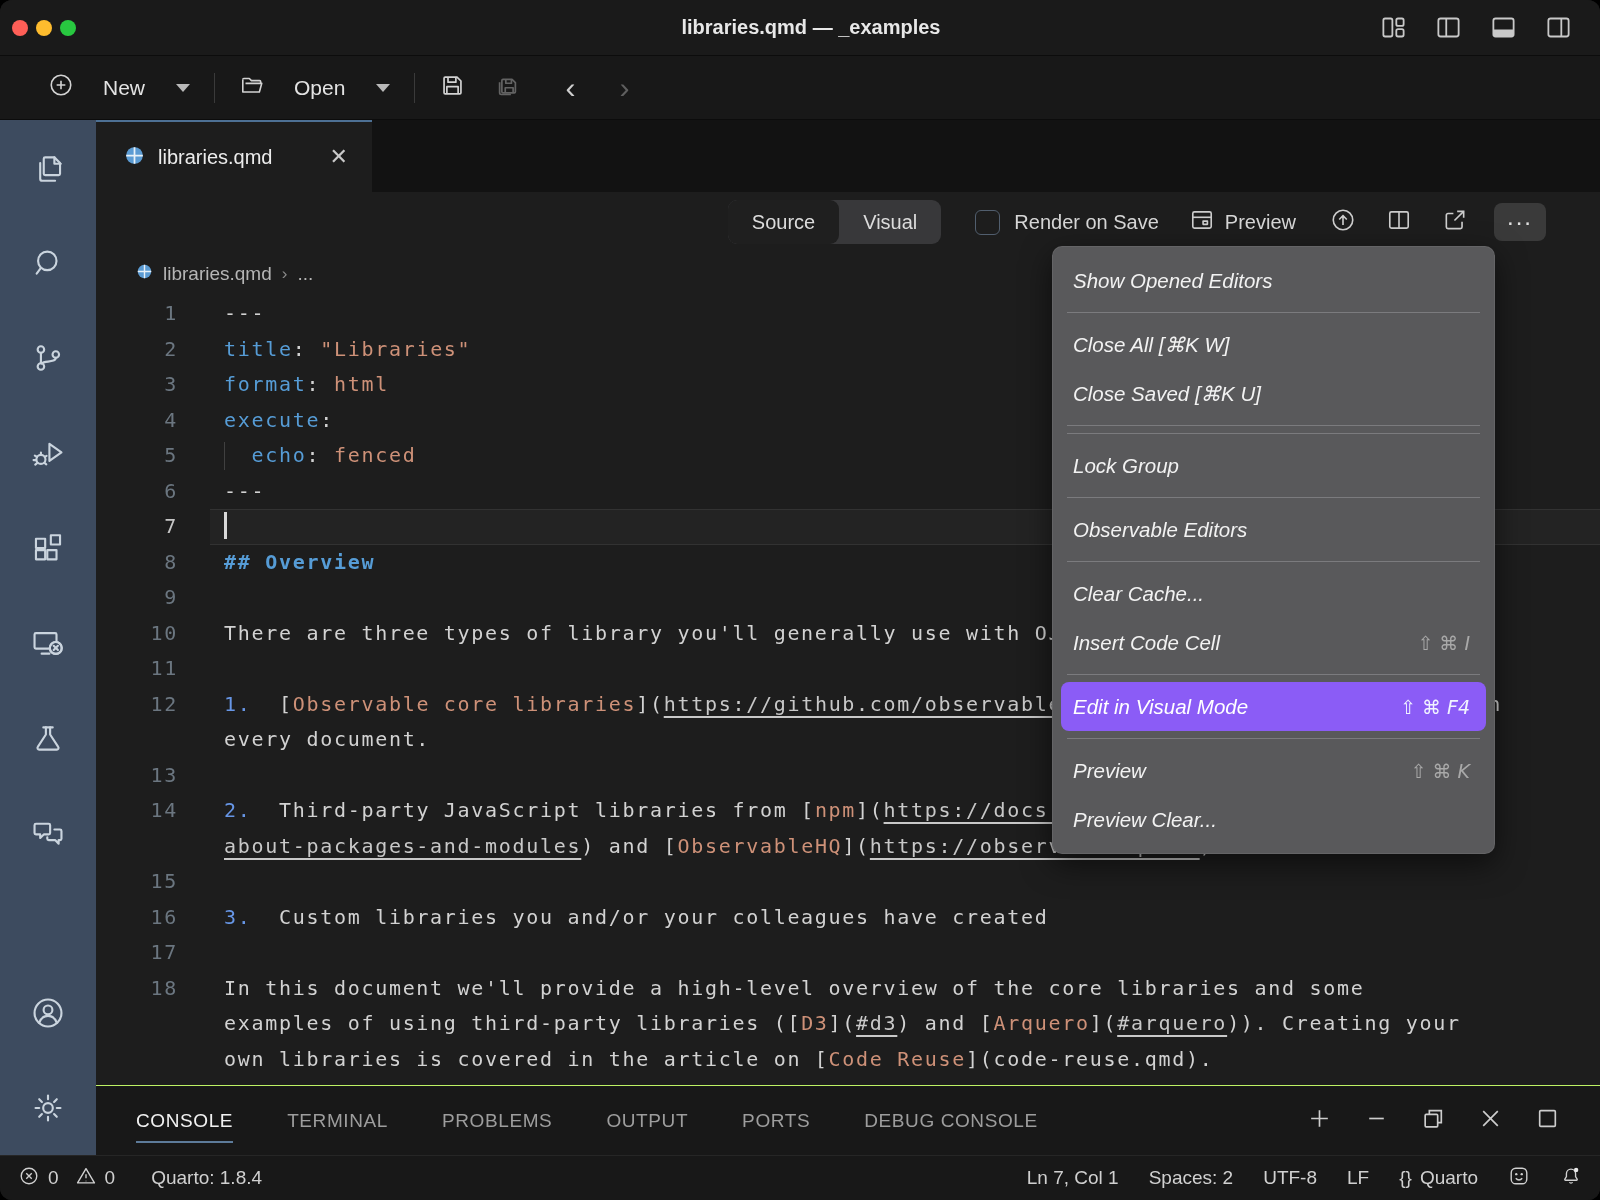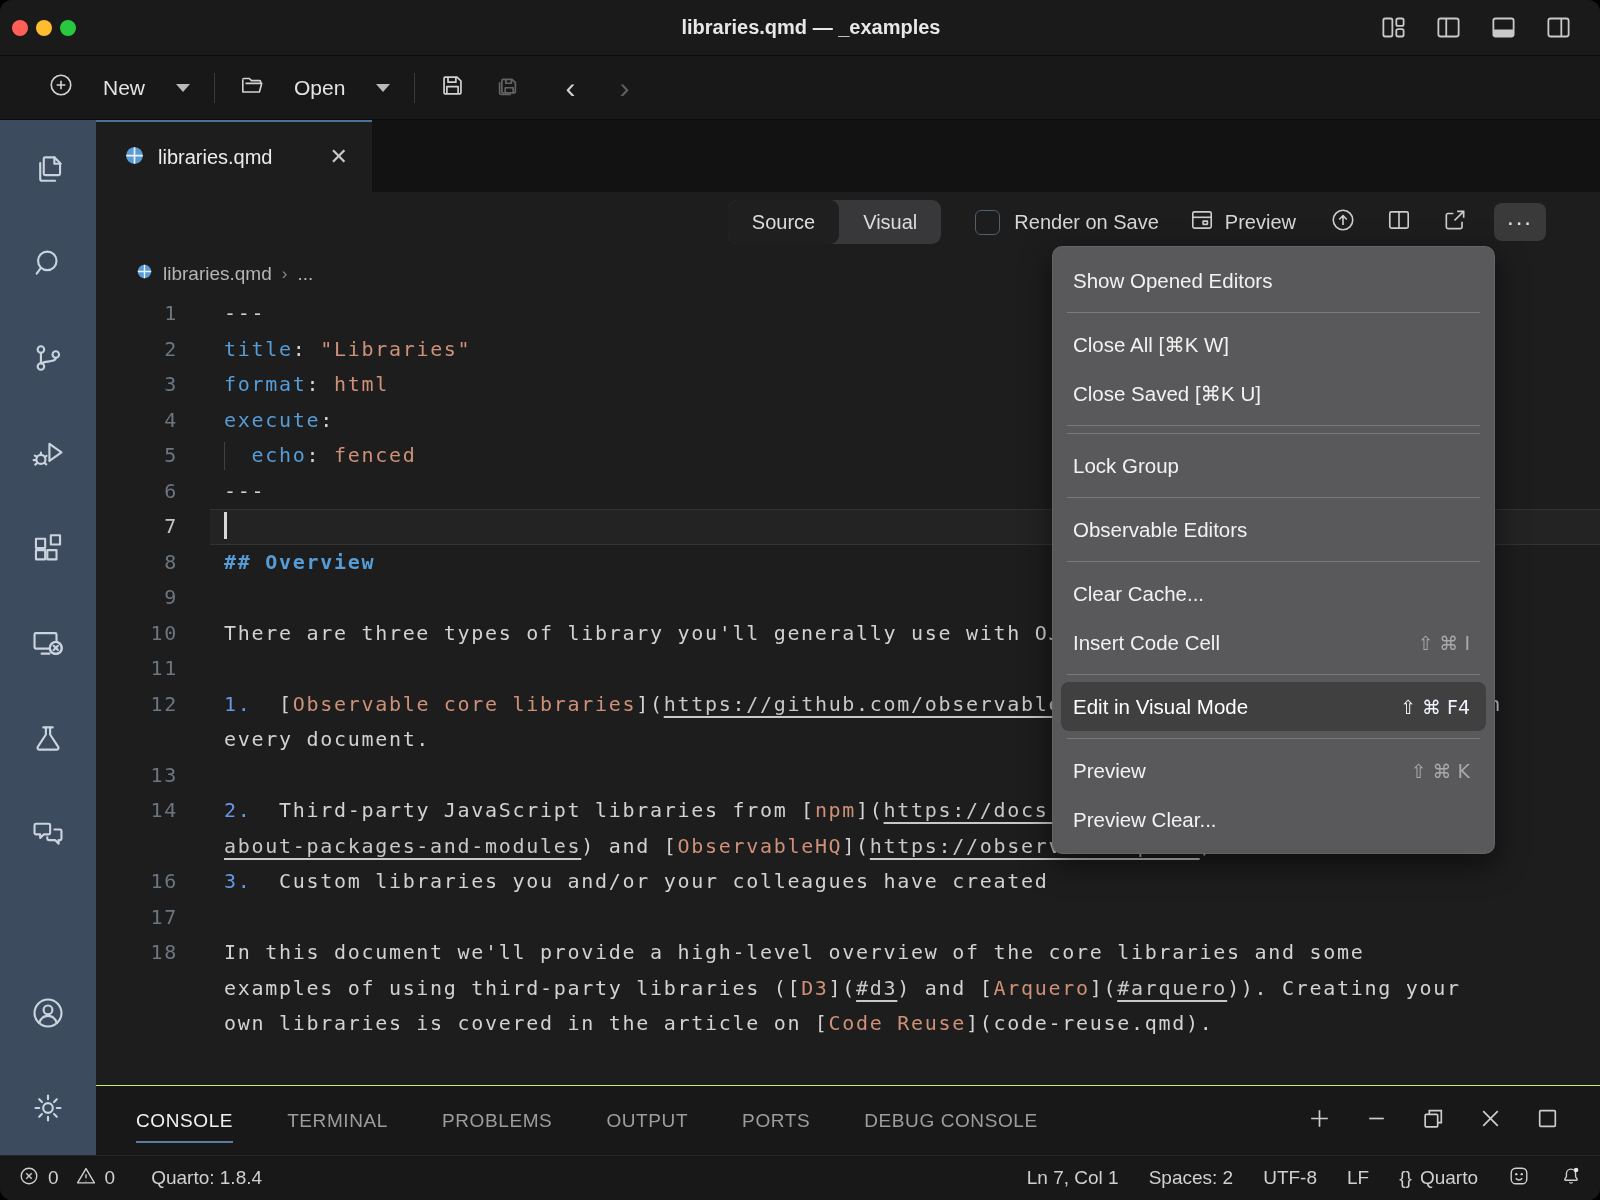--- a/index.html
+++ b/index.html
@@ -89,21 +89,21 @@
   .has-guide::before { content:''; position:absolute; left:14px; top:4px; bottom:4px; width:1px; background:#404040; }
   .tok-p { color:#d2d2d2; } .tok-b { color:#569cd6; } .tok-s { color:#ce9178; }
   .tok-h { color:#569cd6; font-weight:bold; } .tok-n { color:#6796e6; }
   .tok-l { color:#ce9178; } .tok-u { color:#c8c8c8; text-decoration:underline; text-underline-offset:5px; }
 
   
   .context-menu { position:absolute; left:1052px; top:246px; width:443px; background:#59595b;
                   border-radius:10px; padding:9px 0; box-shadow:0 10px 30px rgba(0,0,0,.55);
                   border:1px solid rgba(255,255,255,.07); z-index:50; }
   .menu-item { height:49px; display:flex; align-items:center; justify-content:space-between;
-               padding:0 24px 0 20px; color:#f2f2f2; font-size:20.5px; }
+               padding:0 24px 0 20px; color:#f2f2f2; font-size:20.5px;font-style:italic; }
   .menu-item.highlighted { margin:0 8px; padding:0 16px 0 12px; border-radius:8px; color:#fff; }
   .menu-label { white-space:pre; }
   .menu-shortcut { color:#a9a9a9; font-size:19px; font-family:"DejaVu Sans",sans-serif; }
   .menu-item.highlighted .menu-shortcut { color:#f0f3ff; }
   .menu-sep { height:1px; background:#7b7b7e; margin:7px 14px; }
 
   
   .panel { position:absolute; left:96px; right:0; top:1085px; height:70px; background:#181818;
            border-top:1px solid #bef264; display:flex; align-items:center; }
   .panel-tabs { display:flex; align-items:center; gap:54px; padding-left:40px; height:100%; }
@@ -368,20 +368,21 @@
         <div class="code-row current"><div class="gutter">7</div><div class="line-content"><span class="cursor"></span></div></div>
         <div class="code-row"><div class="gutter">8</div><div class="line-content"><span class="tok-h">## Overview</span></div></div>
         <div class="code-row"><div class="gutter">9</div><div class="line-content"></div></div>
         <div class="code-row"><div class="gutter">10</div><div class="line-content"><span class="tok-p">There are three types of library you'll generally use with OJS:</span></div></div>
         <div class="code-row"><div class="gutter">11</div><div class="line-content"></div></div>
         <div class="code-row"><div class="gutter">12</div><div class="line-content"><span class="tok-n">1.</span><span class="tok-p">  [</span><span class="tok-l">Observable core libraries</span><span class="tok-p">](</span><span class="tok-u">https://github.com/observablehq/stdlib</span><span class="tok-p">) that are available in</span></div></div>
         <div class="code-row"><div class="gutter"></div><div class="line-content"><span class="tok-p">every document.</span></div></div>
         <div class="code-row"><div class="gutter">13</div><div class="line-content"></div></div>
         <div class="code-row"><div class="gutter">14</div><div class="line-content"><span class="tok-n">2.</span><span class="tok-p">  Third-party JavaScript libraries from [</span><span class="tok-l">npm</span><span class="tok-p">](</span><span class="tok-u">https://docs.npmjs.com/</span></div></div>
         <div class="code-row"><div class="gutter"></div><div class="line-content"><span class="tok-u">about-packages-and-modules</span><span class="tok-p">) and [</span><span class="tok-l">ObservableHQ</span><span class="tok-p">](</span><span class="tok-u">https://observablehq.com</span><span class="tok-p">)</span></div></div>
+        <div class="code-row"><div class="gutter">15</div><div class="line-content"></div></div>
         <div class="code-row"><div class="gutter">16</div><div class="line-content"><span class="tok-n">3.</span><span class="tok-p">  Custom libraries you and/or your colleagues have created</span></div></div>
         <div class="code-row"><div class="gutter">17</div><div class="line-content"></div></div>
         <div class="code-row"><div class="gutter">18</div><div class="line-content"><span class="tok-p">In this document we'll provide a high-level overview of the core libraries and some</span></div></div>
         <div class="code-row"><div class="gutter"></div><div class="line-content"><span class="tok-p">examples of using third-party libraries ([</span><span class="tok-l">D3</span><span class="tok-p">](</span><span class="tok-u">#d3</span><span class="tok-p">) and [</span><span class="tok-l">Arquero</span><span class="tok-p">](</span><span class="tok-u">#arquero</span><span class="tok-p">)). Creating your</span></div></div>
         <div class="code-row"><div class="gutter"></div><div class="line-content"><span class="tok-p">own libraries is covered in the article on [</span><span class="tok-l">Code Reuse</span><span class="tok-p">](</span><span class="tok-p">code-reuse.qmd</span><span class="tok-p">).</span></div></div>
       </div>
   </div>
 
   <div class="panel">
     <div class="panel-tabs" id="panel-tabs">
@@ -476,21 +477,21 @@
       </div>
       <div class="menu-sep"></div>
       <div class="menu-item">
         <span class="menu-label">Clear Cache...</span>
       </div>
       <div class="menu-item">
         <span class="menu-label">Insert Code Cell</span>
         <span class="menu-shortcut">⇧ ⌘ I</span>
       </div>
       <div class="menu-sep"></div>
-      <div class="menu-item highlighted" style="background: #404040;">
+      <div class="menu-item highlighted" style="background: #8b5cf6;">
         <span class="menu-label">Edit in Visual Mode</span>
         <span class="menu-shortcut">⇧ ⌘ F4</span>
       </div>
       <div class="menu-sep"></div>
       <div class="menu-item">
         <span class="menu-label">Preview</span>
         <span class="menu-shortcut">⇧ ⌘ K</span>
       </div>
       <div class="menu-item">
         <span class="menu-label">Preview Clear...</span>

